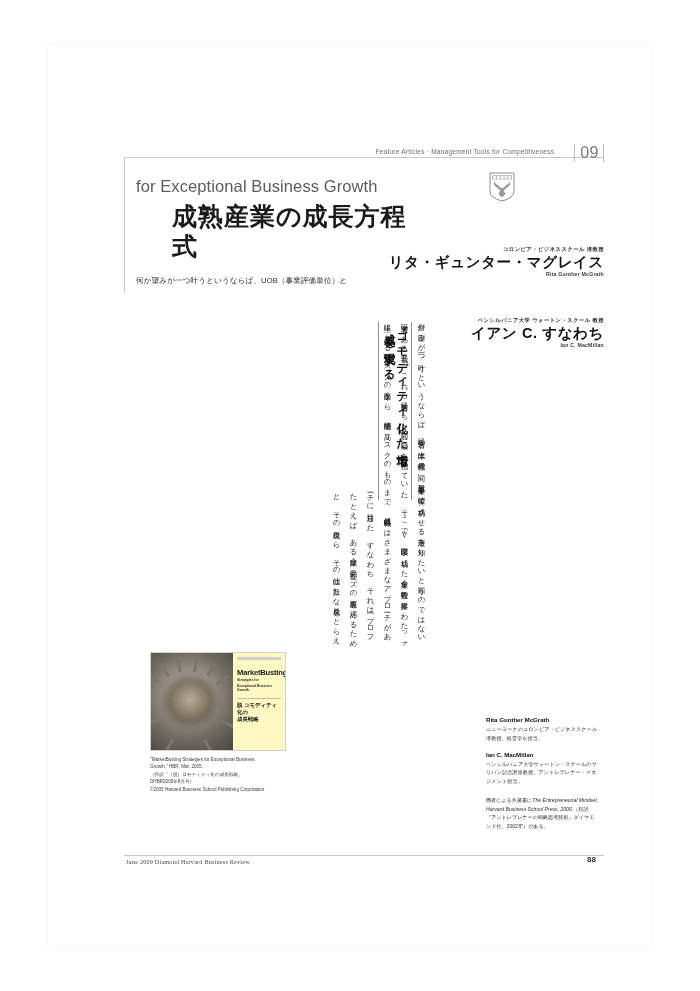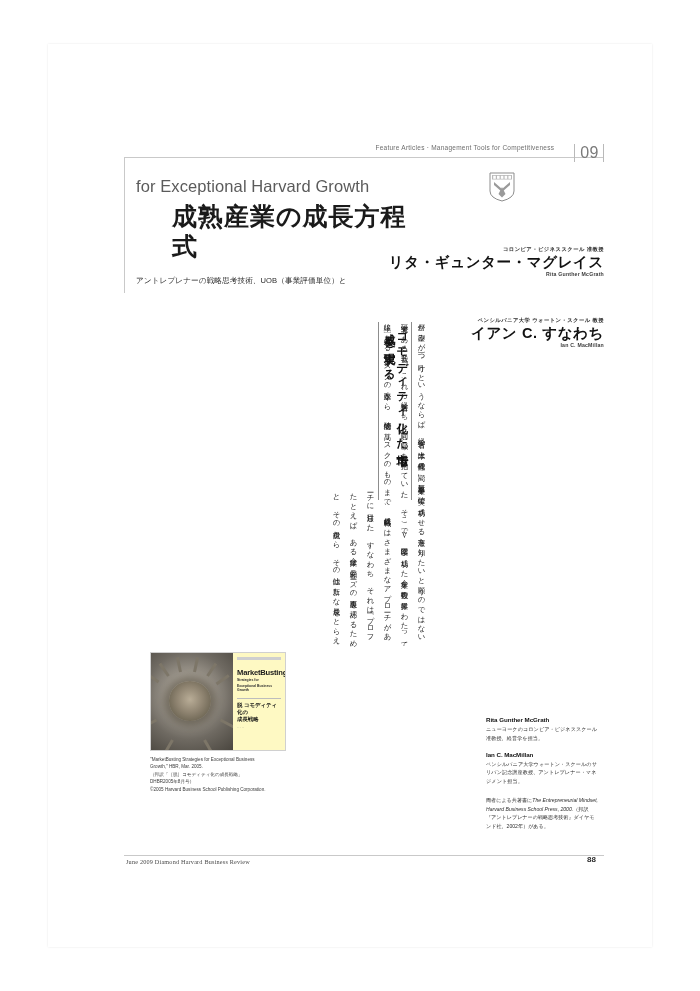--- a/index.html
+++ b/index.html
@@ -30,21 +30,21 @@
     background: #ffffff;
     box-shadow: 0 0 2px rgba(0,0,0,0.10);
   }
 
   
   #kicker {
     position: absolute;
     left: 300px; top: 144px;
     width: 304px;
     display: flex;
-    align-items: flex-start;
+    align-items: center;
     justify-content: flex-end;
     gap: 20px;
   }
   #kicker .kicker-text {
     font-size: 6.5px;
     letter-spacing: 0.25px;
     color: #6d6d6d;
     white-space: nowrap;
     padding-bottom: 4px;
   }
@@ -297,25 +297,25 @@
   <div class="rule-top"></div>
   <div class="rule-left"></div>
 
   <div id="kicker">
     <span class="kicker-text">Feature Articles · Management Tools for Competitiveness</span>
     <span class="kicker-num">09</span>
   </div>
 
   <div id="title-block">
     <div class="title-en">
-      <div>for Exceptional Harvard Growth</div>
+      <div>for Exceptional Business Growth</div>
     </div>
     <div class="title-ja">成熟産業の成長方程式</div>
     <div class="lead">
-      <div>アントレプレナーの戦略思考技術、UOB（事業評価単位）と</div>
+      <div>何か望みが一つ叶うというならば、UOB（事業評価単位）と</div>
     </div>
   </div>
 
   <div id="shield">
     <svg viewBox="0 0 26 30" width="26" height="30">
       <path d="M1 1 H25 V19 Q25 26 13 29 Q1 26 1 19 Z" fill="#ffffff" stroke="#8d8d8d" stroke-width="1"></path>
       <rect x="3" y="3" width="20" height="4.5" fill="#b9b9b9"></rect>
       <rect x="4.2" y="3.8" width="2.6" height="3" fill="#ffffff"></rect>
       <rect x="8" y="3.8" width="2.6" height="3" fill="#ffffff"></rect>
       <rect x="11.8" y="3.8" width="2.6" height="3" fill="#ffffff"></rect>

